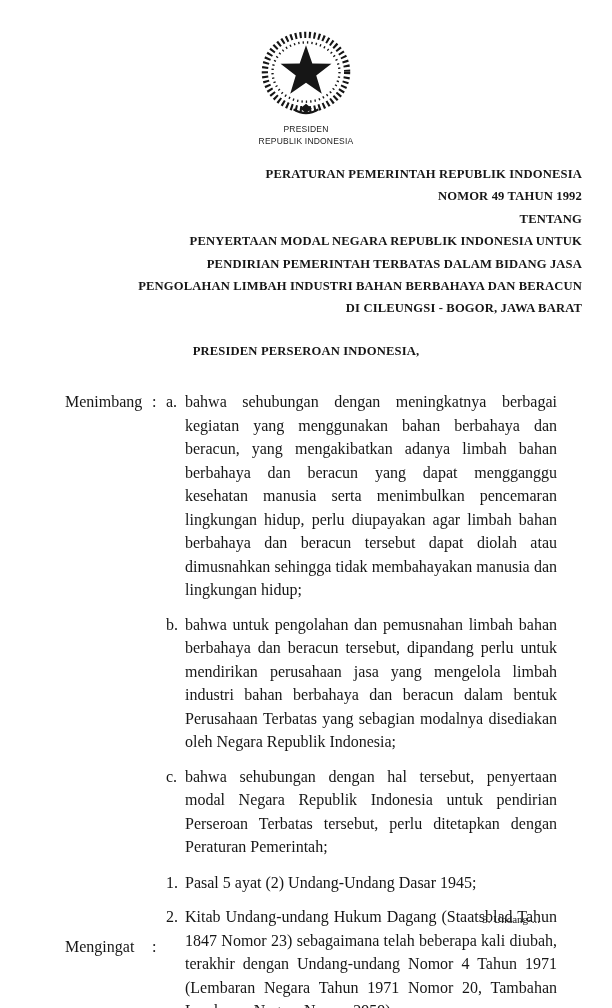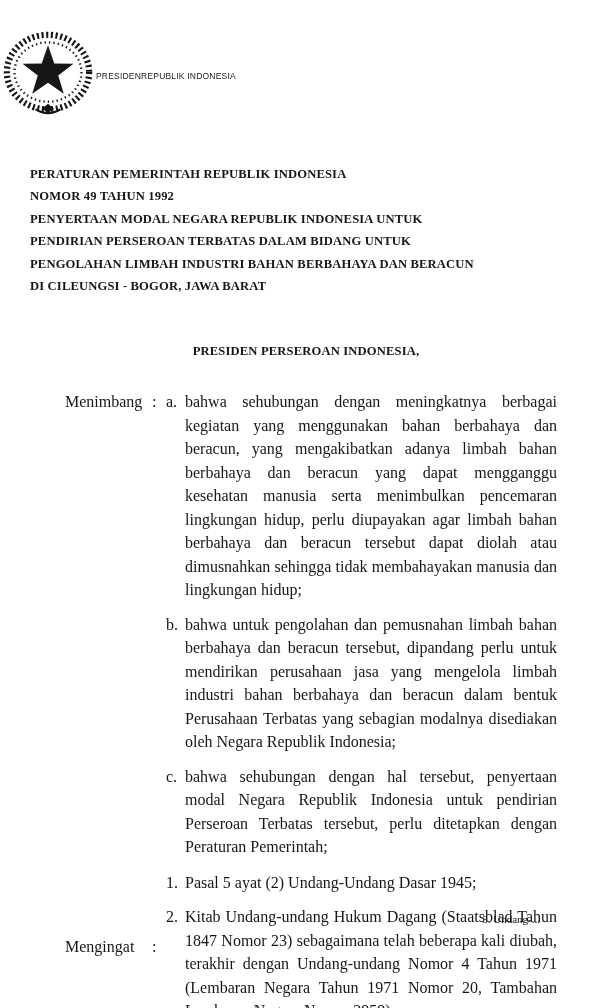--- a/index.html
+++ b/index.html
@@ -4,31 +4,31 @@
 <style>
   html,body { margin:0; padding:0; background:#ffffff; }
   .page {
     position:relative; width:612px; height:1008px; margin:0 auto;
     background:#ffffff; color:#161616;
     font-family:"Liberation Serif","DejaVu Serif",serif;
     overflow:hidden;
   }
   
   .seal { position:absolute; top:30px; left:0; width:100%;
-          display:flex; flex-direction:row; align-items:center; }
+          display:flex; flex-direction:column; align-items:center; }
   .seal svg { display:block; margin-bottom:6px; }
   .seal-label {
     font-family:"Liberation Sans","DejaVu Sans",sans-serif;
     font-size:8.5px; line-height:11.5px; letter-spacing:0.2px;
     color:#1c1c1c; text-align:center;
   }
   
   .title-block {
     position:absolute; top:163px; left:30px; right:30px;
-    text-align:left; font-weight:700; font-size:12.6px;
+    text-align:right; font-weight:700; font-size:12.6px;
     line-height:22.4px; letter-spacing:0.15px;
   }
   .salutation {
     position:absolute; top:344px; left:0; width:100%;
     text-align:center; font-weight:700; font-size:12.6px; letter-spacing:0.15px;
   }
   
   .body-block {
     position:absolute; top:390px; left:65px; right:55px;
     font-size:16px; line-height:23.5px;
@@ -59,22 +59,23 @@
         <path d="M37 83 Q50 91 63 83" fill="none" stroke="#161616" stroke-width="2"></path>
       </svg>
     </span>
     <div class="seal-label">PRESIDEN</div>
     <div class="seal-label">REPUBLIK INDONESIA</div>
   </div>
 
   <div class="title-block">
     <div>PERATURAN PEMERINTAH REPUBLIK INDONESIA</div>
     <div>NOMOR 49 TAHUN 1992</div>
+    <div>TENTANG</div>
     <div>PENYERTAAN MODAL NEGARA REPUBLIK INDONESIA UNTUK</div>
-    <div>PENDIRIAN PERSEROAN TERBATAS DALAM BIDANG UNTUK</div>
+    <div>PENDIRIAN PEMERINTAH TERBATAS DALAM BIDANG JASA</div>
     <div>PENGOLAHAN LIMBAH INDUSTRI BAHAN BERBAHAYA DAN BERACUN</div>
     <div>DI CILEUNGSI - BOGOR, JAWA BARAT</div>
   </div>
 
   <div class="salutation">PRESIDEN PERSEROAN INDONESIA,</div>
 
   <div class="body-block">
 
     <div class="clause">
       <div class="clause-label">Menimbang</div>

